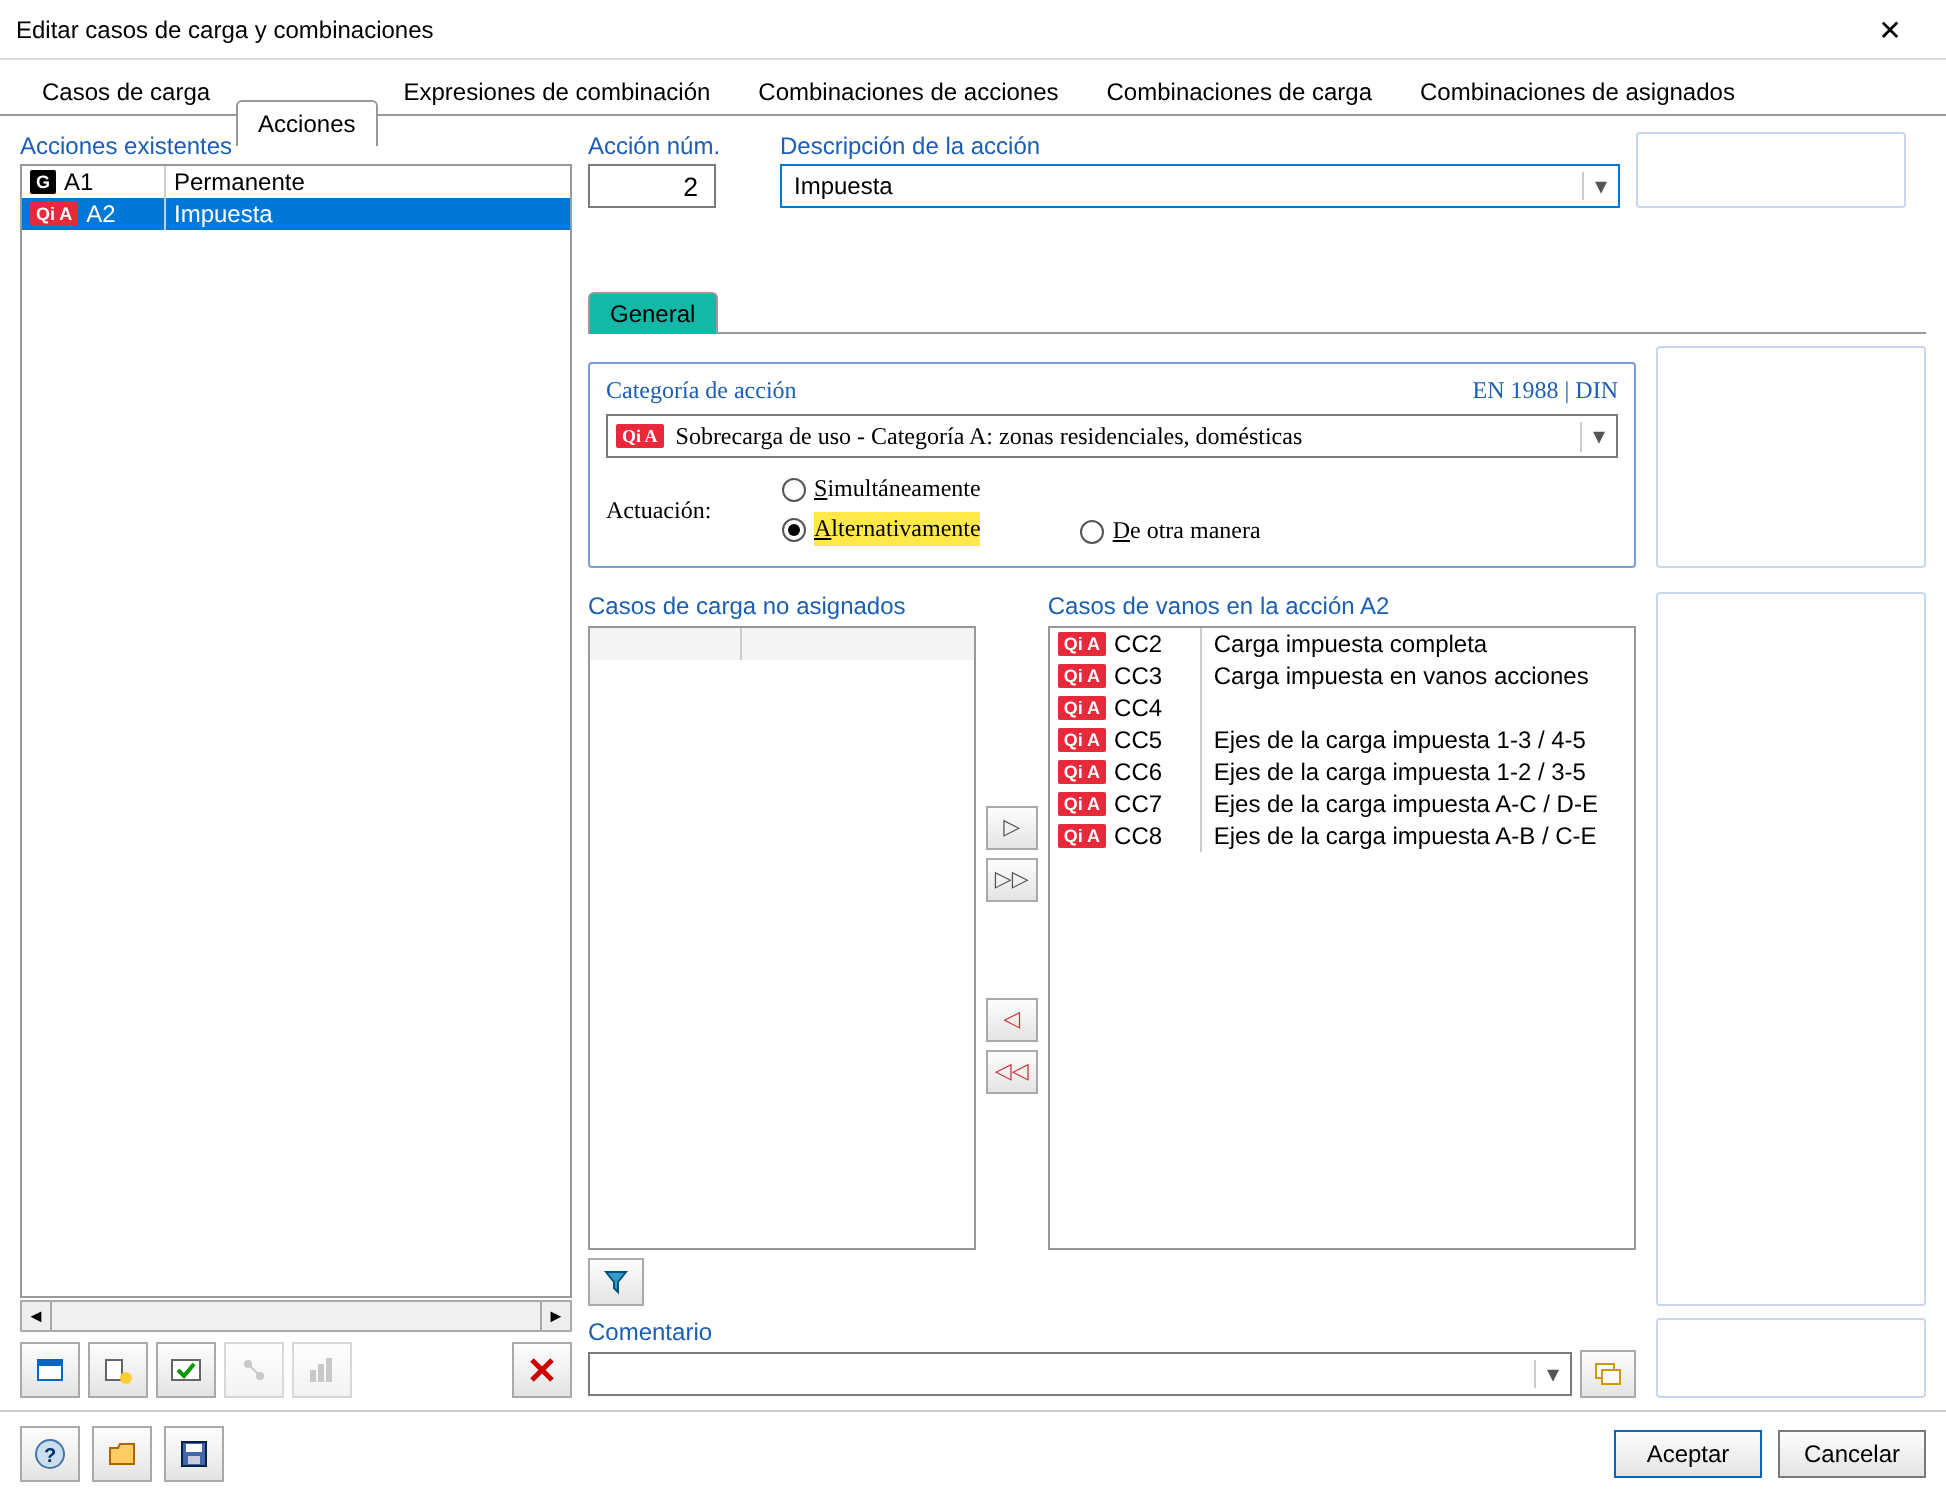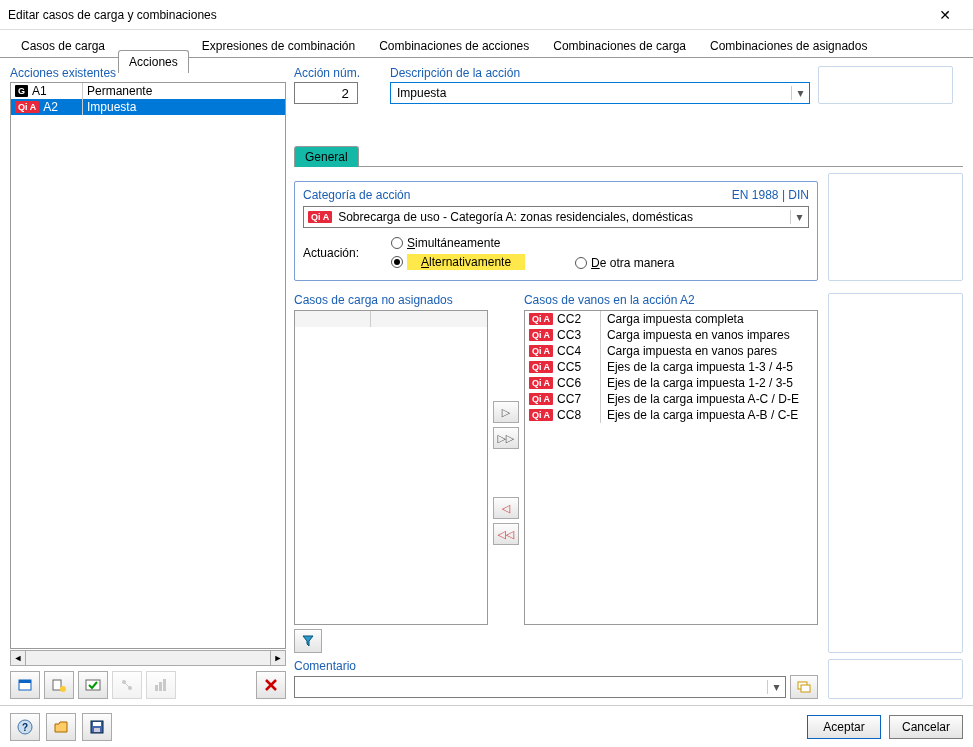--- a/index.html
+++ b/index.html
@@ -43,21 +43,21 @@
 .cat-combo { height: 22px; border:1px solid #7a7a7a; display:flex; align-items:center; background:#fff; }
 .cat-combo .inner { display:flex; align-items:center; gap:6px; flex:1; padding:0 4px; }
 .cat-combo .arrow { width:18px; text-align:center; border-left:1px solid #ccc; cursor:pointer; color:#555; }
 .act-row { display:flex; align-items:center; margin-top:8px; gap: 18px; }
 .act-row .lbl{ width: 70px; }
 .radio-group { display:flex; flex-direction:column; gap:4px; }
 .radio-opt { display:flex; align-items:center; gap:4px; cursor:pointer; }
 .radio-opt .r { width:12px; height:12px; border:1px solid #555; border-radius:50%; display:flex; align-items:center; justify-content:center; }
 .radio-opt.sel .r::after { content:""; width:6px; height:6px; background:#000; border-radius:50%; }
 .radio-opt .u { text-decoration: underline; }
-.hl { background: #ffe94a; padding: 1px 14px; }
+.hl { background: #ffe94a; padding: 1px 0; }
 .assign-area { margin-top: 12px; flex:1; display:flex; gap: 4px; min-height: 0; }
 .assign-col { display:flex; flex-direction:column; flex: 1; min-height:0; }
 .assign-col .group-label { padding-bottom: 3px; }
 .assign-list { border:1px solid #999; flex:1; overflow:auto; background:#fff; }
 .assign-list .arow { display:flex; height:16px; line-height:16px; }
 .assign-list .atag { width:76px; padding-left:4px; display:flex; align-items:center; gap:4px; border-right:1px solid #ccc; }
 .assign-list .adesc { flex:1; padding-left:6px; }
 .mid-btns { width: 28px; display:flex; flex-direction:column; justify-content:center; gap:4px; align-items:center; }
 .mbtn { width:26px; height:22px; border:1px solid #aaa; background:linear-gradient(#fdfdfd,#e4e4e4); display:flex; align-items:center; justify-content:center; cursor:pointer; font-family: Arial; font-size: 11px; color:#555;}
 .below-unassigned{margin-top:4px; display:flex;}
@@ -172,21 +172,21 @@
         </div>
       </div>
       <div class="spacer-box"></div>
     </div>
 
     <div class="sub-tabs">
       <div class="sub-tab">General</div>
     </div>
 
     <div style="display:flex; gap:10px; margin-top:6px;">
-      <div style="flex:1;">
+      <div style="flex:1;font-family:Liberation Serif, serif;">
         <div class="cat-box">
           <div class="cat-header">
             <span>Categoría de acción</span>
             <span>EN 1988 | DIN</span>
           </div>
           <div class="cat-body">
             <div class="cat-combo">
               <span class="inner">
                 <span class="tag-badge badge-qi">Qi A</span>
                 <span>Sobrecarga de uso - Categoría A: zonas residenciales, domésticas</span>
@@ -251,28 +251,27 @@
                   <span class="tag-badge badge-qi">Qi A</span>
                   <span>CC2</span>
                 </div>
                 <div class="adesc">Carga impuesta completa</div>
               </div>
               <div class="arow">
                 <div class="atag">
                   <span class="tag-badge badge-qi">Qi A</span>
                   <span>CC3</span>
                 </div>
-                <div class="adesc">Carga impuesta en vanos impares</div>
+                <div class="adesc">Carga impuesta en vanos acciones</div>
               </div>
               <div class="arow">
                 <div class="atag">
                   <span class="tag-badge badge-qi">Qi A</span>
                   <span>CC4</span>
                 </div>
-                <div class="adesc">Carga impuesta en vanos pares</div>
               </div>
               <div class="arow">
                 <div class="atag">
                   <span class="tag-badge badge-qi">Qi A</span>
                   <span>CC5</span>
                 </div>
                 <div class="adesc">Ejes de la carga impuesta 1-3 / 4-5</div>
               </div>
               <div class="arow">
                 <div class="atag">

